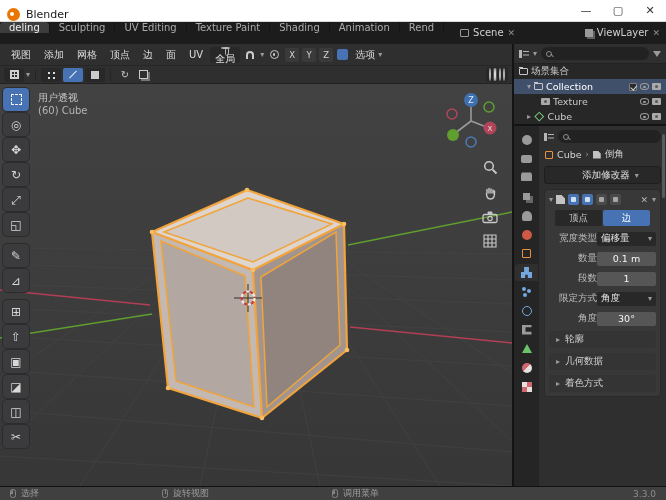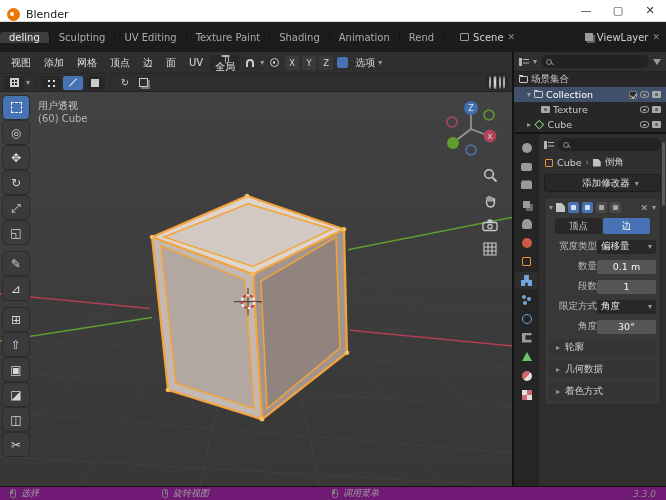--- a/index.html
+++ b/index.html
@@ -9,24 +9,24 @@
 
   
   .titlebar { height:22px; background:#ffffff; border-bottom:1px solid #d8d8d8; display:flex; align-items:flex-end; padding-left:7px; gap:6px; color:#111; flex:none; }
   .blender-logo { width:13px; height:13px; border-radius:50%; background:#ea7600; position:relative; flex:none; }
   .blender-logo::after { content:""; position:absolute; left:3px; top:3.5px; width:4px; height:4px; border-radius:50%; background:#fff; }
   .titlebar .app-name { font-size:11px; color:#1a1a1a; }
   .win-btns { margin-left:auto; display:flex; height:100%; }
   .win-btn { width:32px; display:flex; align-items:center; justify-content:center; font-size:11px; color:#333; }
 
   
-  .topbar { height:30px; background:#1c1c1c; display:flex; align-items:center; flex:none; font-size:10px; }
+  .topbar { height:22px; background:#1c1c1c; display:flex; align-items:flex-start; flex:none; font-size:10px; }
   .ws-tab { padding:0 9px; display:flex; align-items:center; color:#ababab; border-right:1px solid #141414; white-space:nowrap; }
   .ws-tab.active { background:#3d3d3d; color:#f0f0f0; border-radius:4px 4px 0 0; }
-  .tb-group { display:flex; align-items:center; gap:4px; padding:14px 6px; }
+  .tb-group { display:flex; align-items:center; gap:4px; padding:5px 6px; }
   .scene-group { margin-left:10px; }
   .vl-group { margin-left:auto; }
   .tb-x { color:#8f8f8f; font-size:9px; }
   .scene-icon { width:9px; height:8px; border:1.2px solid #9a9a9a; border-radius:1px; }
   .layers-icon { width:8px; height:8px; background:#9a9a9a; box-shadow:2px 2px 0 #5f5f5f; }
 
   
   .main { flex:1; display:flex; min-height:0; }
   .left-col { width:512px; flex:none; display:flex; flex-direction:column; }
 
@@ -138,21 +138,21 @@
   .mod-tab.active { background:#4772b3; color:#fff; }
   .field-row { display:flex; align-items:center; height:15px; }
   .field-label { width:48px; text-align:right; color:#bdbdbd; flex:none; white-space:nowrap; overflow:hidden; }
   .dropdown-f { flex:1; height:14px; background:#282828; border-radius:2px; display:flex; align-items:center; padding:0 4px; gap:3px; color:#e6e6e6; min-width:0; }
   .dropdown-f .chev { margin-left:auto; }
   .num-f { flex:1; height:14px; background:#565656; border-radius:2px; display:flex; align-items:center; justify-content:center; color:#f4f4f4; }
   .section-row { height:17px; background:#343434; border-radius:3px; display:flex; align-items:center; gap:5px; padding:0 7px; color:#d4d4d4; }
   .prop-scrollbar { position:absolute; right:1px; top:8px; width:3px; height:64px; border-radius:2px; background:#5a5a5a; }
 
   
-  .statusbar { height:14px; background:#701a75; border-top:1px solid #111; display:flex; align-items:center; font-size:9px; color:#9c9c9c; padding:0 10px; gap:5px; flex:none;font-style:italic; }
+  .statusbar { height:14px; background:#404040; border-top:1px solid #111; display:flex; align-items:center; font-size:9px; color:#9c9c9c; padding:0 10px; gap:5px; flex:none; }
   .mouse-i { width:6px; height:9px; border:1px solid #858585; border-radius:2.5px; position:relative; flex:none; }
   .mouse-i.l::after { content:""; position:absolute; left:0; top:0; width:2.4px; height:3.6px; background:#858585; border-radius:2px 0 0 0; }
   .mouse-i.m::after { content:""; position:absolute; left:1.6px; top:0; width:1.6px; height:3.6px; background:#858585; }
   .sb-gap1 { margin-left:118px; } .sb-gap2 { margin-left:118px; }
   .sb-version { margin-left:auto; color:#8d8d8d; }
 </style>
 </head>
 <body>
 
 <div class="app">

